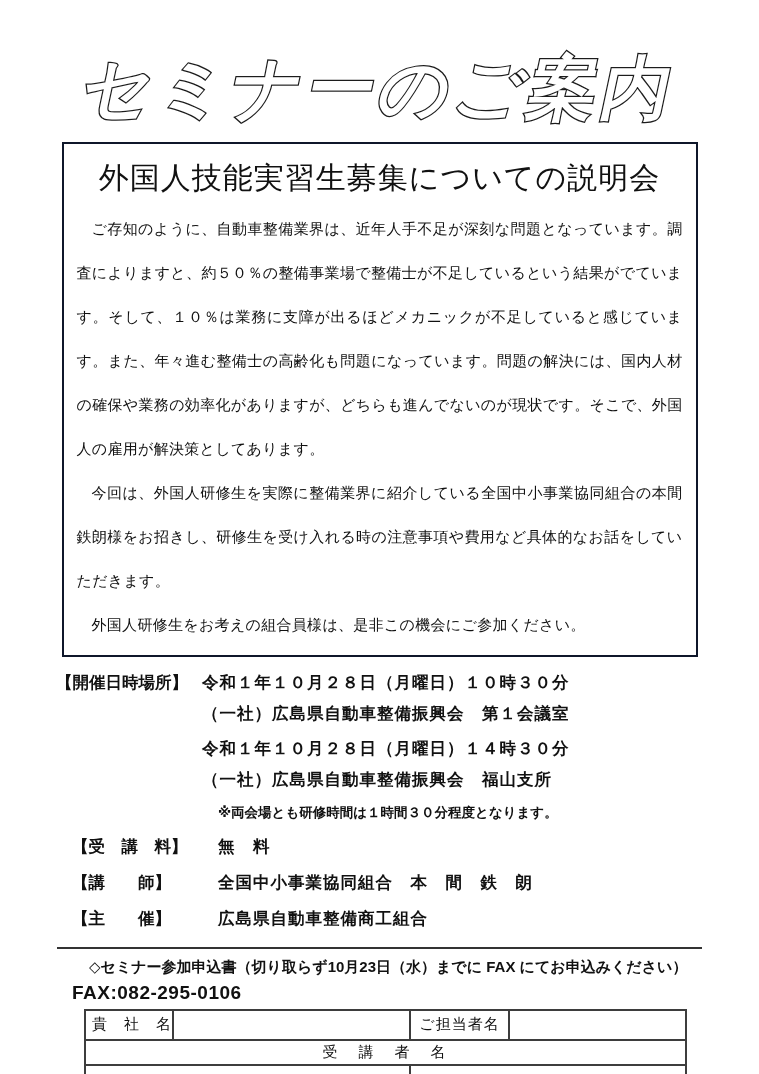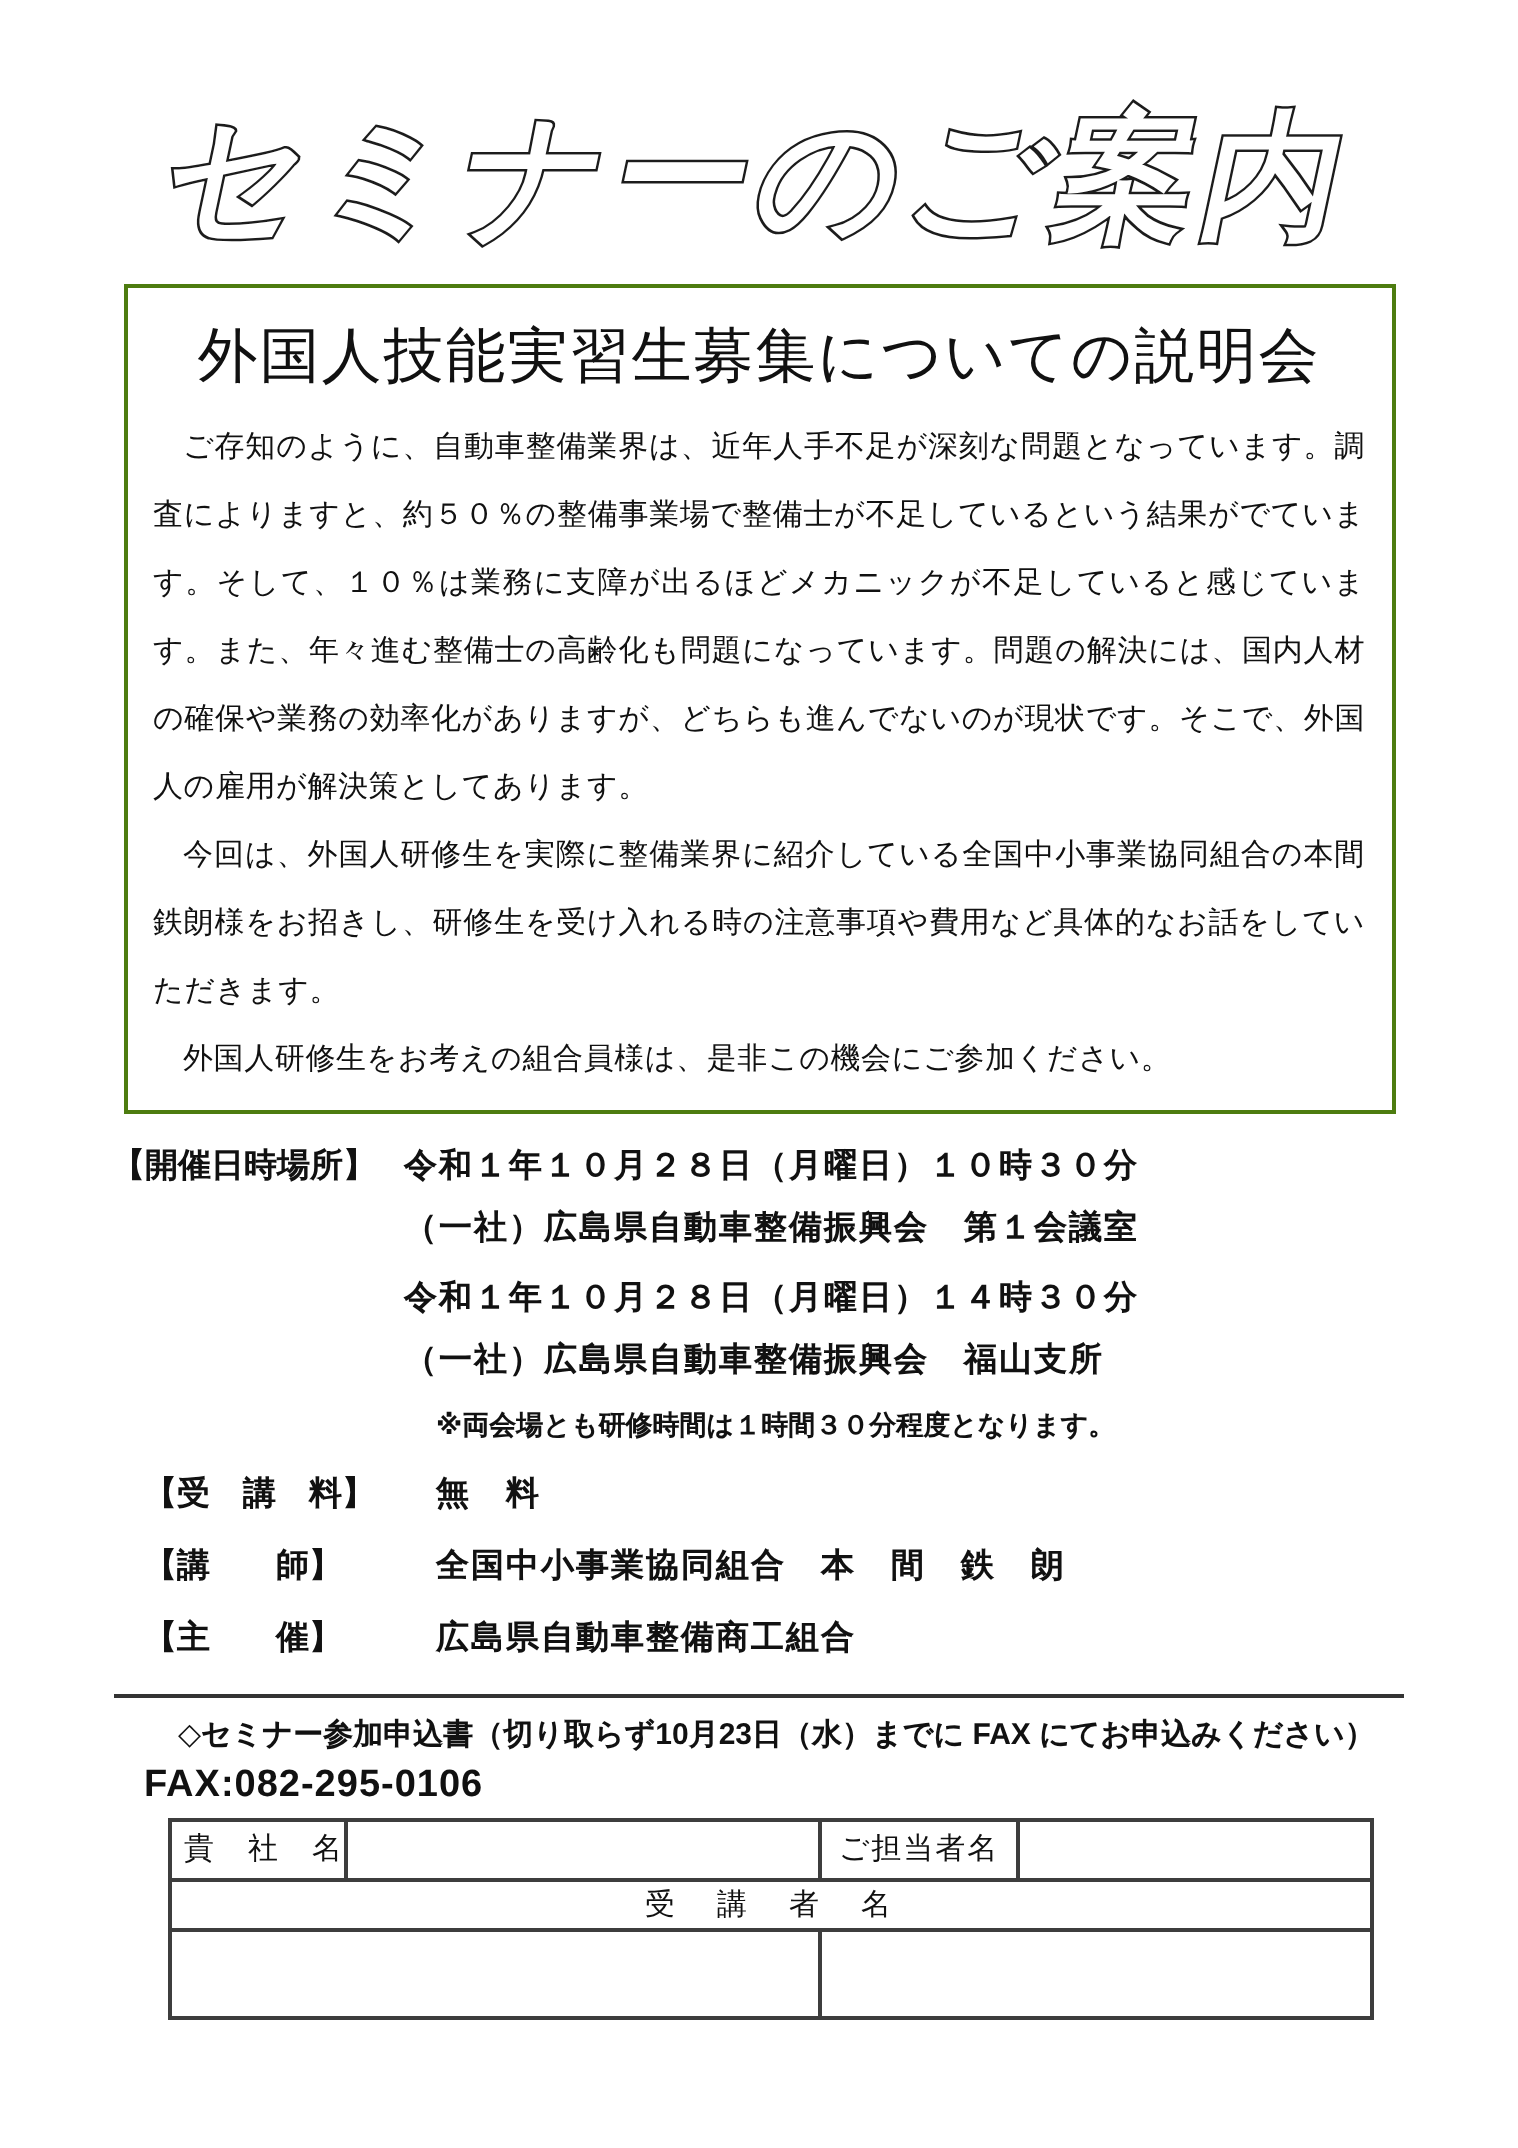--- a/index.html
+++ b/index.html
@@ -27,36 +27,36 @@
     -webkit-text-stroke: 2.5px #1c1c1c;
     paint-order: stroke fill;
     transform: skewX(-12deg);
     line-height: 1.3;
   }
 
   
   .intro-box {
     width: 636px;
     margin: 8px auto 0;
-    border: 2px solid #4d7c0f;
+    border: 2px solid #0f172a;
     padding: 10px 13px 8px;
     background: #fff;
   }
   .box-heading {
     font-family: "Liberation Serif", "DejaVu Serif", serif;
     font-size: 30px;
     font-weight: 500;
     text-align: center;
     letter-spacing: 1px;
     margin: 4px 0 8px;
     white-space: nowrap;
   }
   .intro-text p {
     font-size: 15px;
-    line-height: 34px;
+    line-height: 44px;
     margin: 0;
     text-indent: 1em;
     text-align: justify;
     letter-spacing: 0.3px;
   }
 
   
   .schedule { margin: 15px 0 0 56px; display: flex; }
   .sched-label {
     flex: 0 0 146px;

